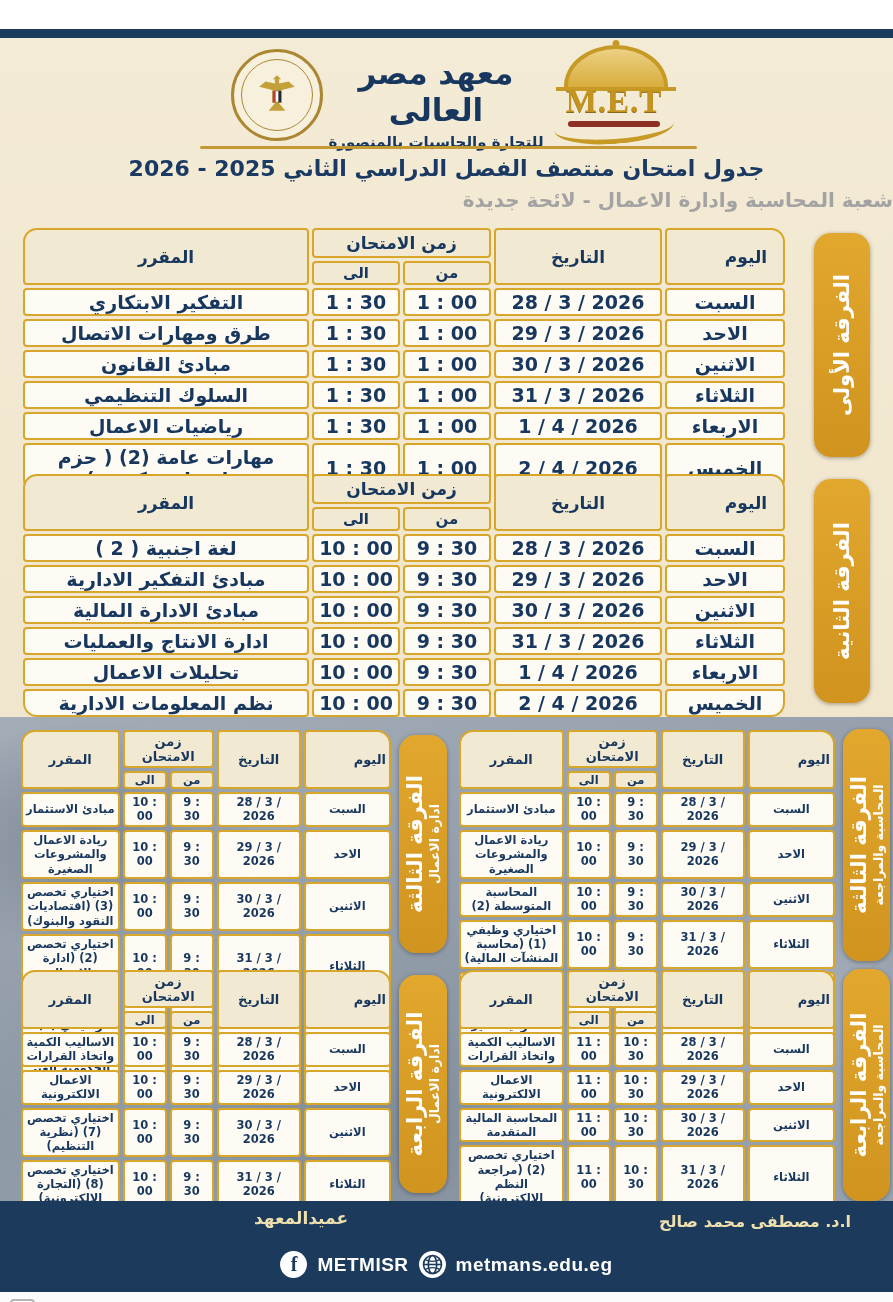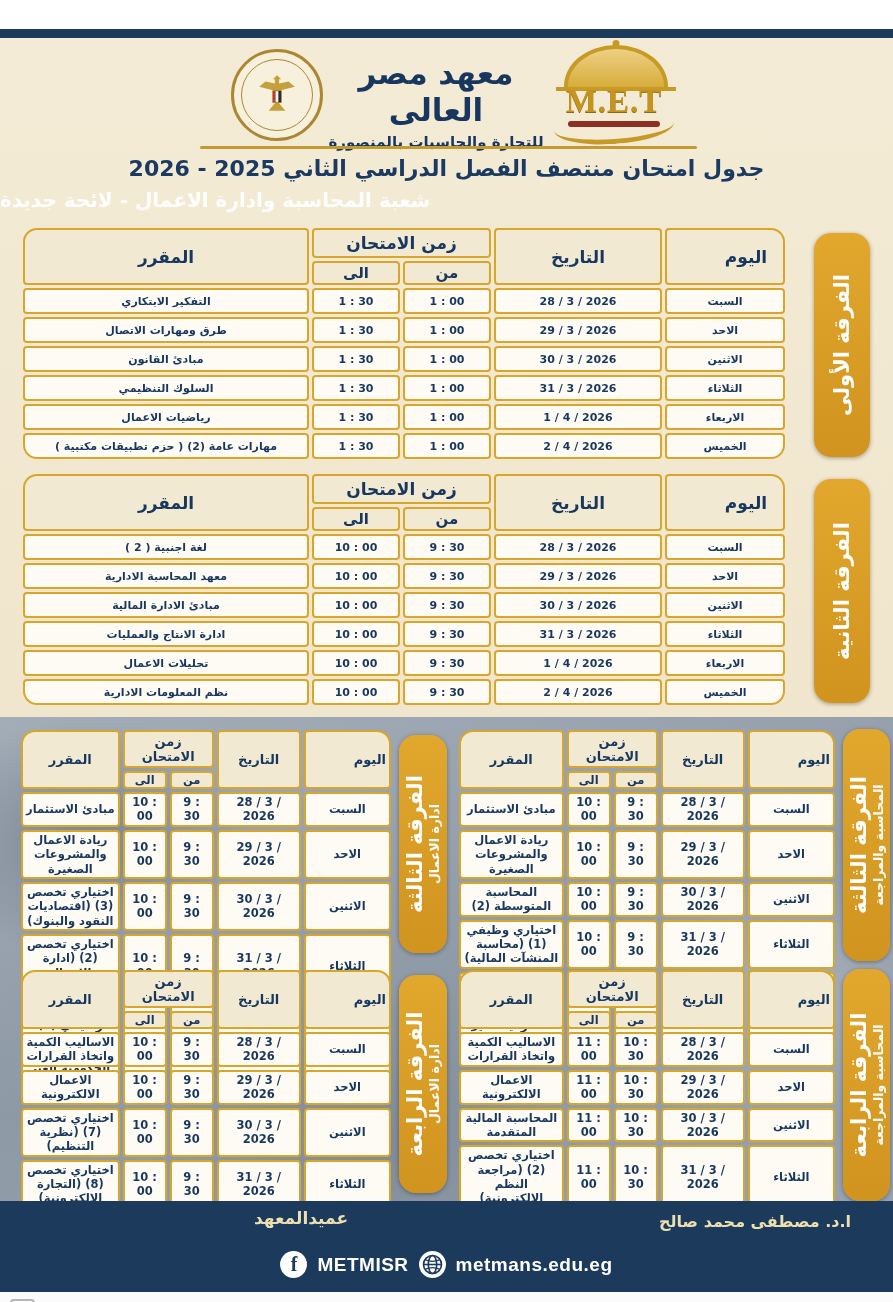--- a/index.html
+++ b/index.html
@@ -30,37 +30,37 @@
   .dome::before{content:"";position:absolute;left:50%;top:-9px;width:7px;height:7px;background:#c79a26;border-radius:50%;transform:translateX(-50%);}
   .dome::after{content:"";position:absolute;left:-12px;right:-12px;bottom:-4px;height:4px;background:#c79a26;}
   .met-text{position:absolute;top:42px;left:0;width:100%;text-align:center;font-family:"Liberation Serif",serif;
             font-size:33px;font-weight:bold;color:#c5941f;letter-spacing:1px;text-shadow:0 1px 0 #8a6a14;}
   .met-bar{position:absolute;top:80px;left:16px;width:92px;height:6px;background:#8e2f23;border-radius:3px;}
   .met-swoosh{position:absolute;top:68px;left:2px;width:120px;height:30px;border-bottom:5px solid #c79a26;
               border-radius:50%;transform:rotate(-4deg);}
   .gold-rule{position:absolute;top:117px;left:200px;width:497px;height:3px;background:#c39a33;border-radius:2px;}
   .doc-title{position:absolute;top:127px;left:0;width:100%;text-align:center;direction:rtl;
              font-size:22px;font-weight:bold;color:#1a3a63;}
-  .doc-sub{position:absolute;top:159px;left:0;width:100%;text-align:left;direction:rtl;
-           font-size:20px;font-weight:bold;color:#ffffff;}
+  .doc-sub{position:absolute;top:159px;left:0;width:100%;text-align:right;direction:rtl;
+           font-size:20px;font-weight:bold;color:#a3a3a3;}
   
   .tbl{position:absolute;}
   .t1{left:20px;top:196px;width:768px;}
   .t2{left:20px;top:442px;width:768px;}
   .t3{left:18px;top:698px;width:376px;}
   .t4{left:456px;top:698px;width:382px;}
   .t5{left:18px;top:938px;width:376px;}
   .t6{left:456px;top:938px;width:382px;}
   .sched{width:100%;border-collapse:separate;border-spacing:3px;direction:rtl;}
   .sched th,.sched td{border:2px solid #d8a62a;border-radius:4px;background:#fdfbf4;color:#17375e;
                       font-weight:bold;text-align:center;vertical-align:middle;}
   .sched th{background:#f2e9d2;}
   .big th{font-size:17px;padding:3px 6px;}
   .big th.sub{font-size:15px;padding:1px 6px;}
-  .big td{font-size:11px;padding:1px 4px;height:20px;}
+  .big td{font-size:19px;padding:1px 4px;height:20px;}
   .small th{font-size:13px;padding:2px 3px;}
   .small th.sub{font-size:11.5px;padding:0 3px;}
   .small td{font-size:11.5px;padding:1px 3px;line-height:1.25;}
   .sched .num{direction:ltr;}
   .sched thead tr:first-child th:first-child{border-top-right-radius:14px;padding-left:48px;}
   .sched thead tr:first-child th:last-child{border-top-left-radius:14px;}
   .sched tbody tr:last-child td:first-child{border-bottom-right-radius:14px;}
   .sched tbody tr:last-child td:last-child{border-bottom-left-radius:14px;}
   
   .side-tab{position:absolute;background:linear-gradient(180deg,#e2a72d,#d0941f);border-radius:17px;
@@ -218,21 +218,21 @@
             <td class="num">28 / 3 / 2026</td>
             <td class="num">9 : 30</td>
             <td class="num">10 : 00</td>
             <td class="course">لغة اجنبية ( 2 )</td>
           </tr>
           <tr>
             <td class="day">الاحد</td>
             <td class="num">29 / 3 / 2026</td>
             <td class="num">9 : 30</td>
             <td class="num">10 : 00</td>
-            <td class="course">معهد المحاسبة الادارية</td>
+            <td class="course">مبادئ التفكير الادارية</td>
           </tr>
           <tr>
             <td class="day">الاثنين</td>
             <td class="num">30 / 3 / 2026</td>
             <td class="num">9 : 30</td>
             <td class="num">10 : 00</td>
             <td class="course">مبادئ الادارة المالية</td>
           </tr>
           <tr>
             <td class="day">الثلاثاء</td>

